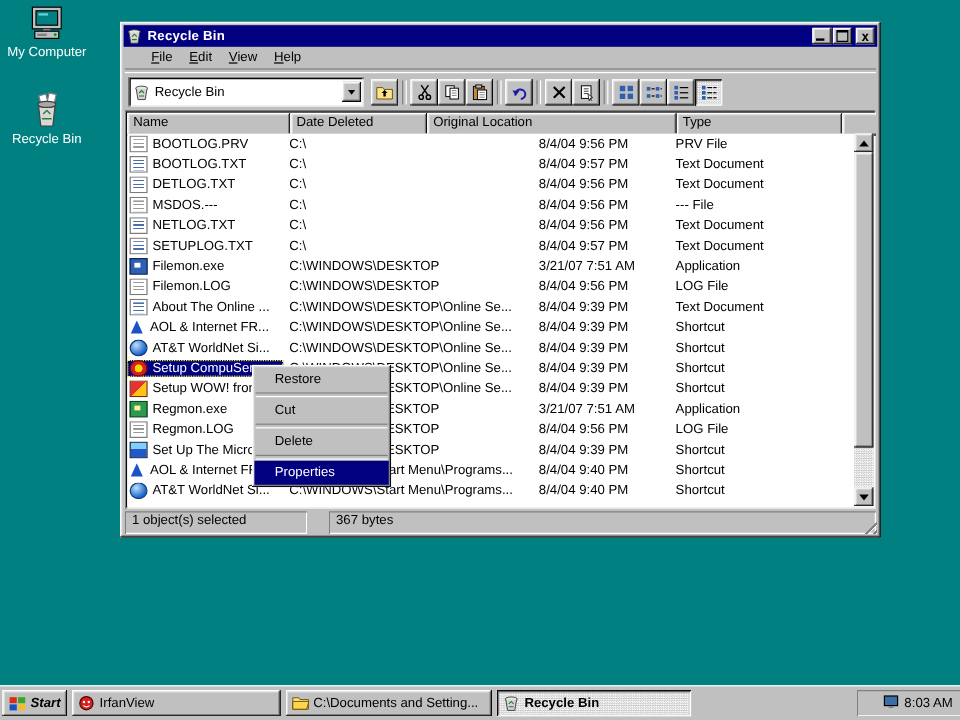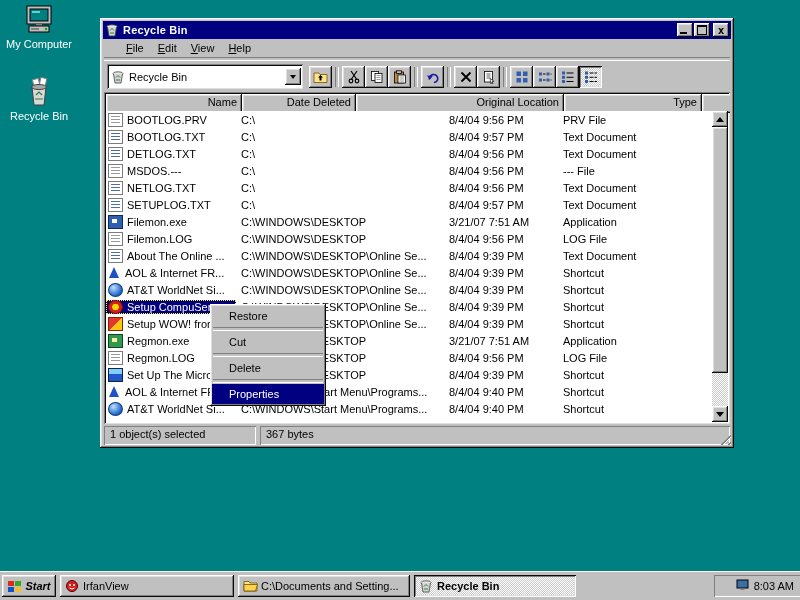--- a/index.html
+++ b/index.html
@@ -42,21 +42,21 @@
   .combo .cv { flex:1; padding-left:4px; overflow:hidden; white-space:nowrap; }
   .drop-btn { width:16px; height:17px; display:flex; align-items:center; justify-content:center; flex:none; }
   .tri-down { width:0; height:0; border:3.5px solid transparent; border-top:4px solid #000; margin-top:4px; }
   .tbtn2 { width:23px; height:22px; display:flex; align-items:center; justify-content:center; flex:none; }
   .tsep { width:2px; height:20px; border-left:1px solid #808080; border-right:1px solid #fff; margin:0 3px; flex:none; }
 
   .listwrap { flex:1; margin:0 1px; background:#fff; padding:2px; overflow:hidden; display:flex; flex-direction:column;
               box-shadow: inset 1px 1px #808080, inset -1px -1px #dfdfdf, inset 2px 2px #0a0a0a, inset -2px -2px #fff; }
   .hdr { height:17px; flex:none; display:flex; }
   .hcell { background:#c0c0c0; box-shadow: inset -1px -1px #0a0a0a, inset 1px 1px #fff, inset -2px -2px #808080, inset 2px 2px #dfdfdf;
-           padding:2px 5px 0; white-space:nowrap; overflow:hidden; height:17px;text-align:right; }
+           padding:2px 5px 0; white-space:nowrap; overflow:hidden; height:17px; }
   .c-name { width:126px; flex:none; }
   .c-loc  { width:198px; flex:none; }
   .c-date { width:104px; flex:none; }
   .c-type { width:128px; flex:none; }
   .c-size { width:44px;  flex:none; text-align:right; }
 
   .body-row { flex:1; display:flex; overflow:hidden; }
   .rows { flex:1; overflow:hidden; background:#fff; }
   .lrow { height:17px; display:flex; align-items:center; white-space:nowrap; }
   .lrow .cell { padding:0 5px; overflow:hidden; }
@@ -84,21 +84,21 @@
 
   
   .vscroll { width:16px; flex:none; display:flex; flex-direction:column; }
   .sbtn { width:16px; height:16px; flex:none; display:flex; align-items:center; justify-content:center; }
   .arr-up { width:0; height:0; border:4px solid transparent; border-bottom:5px solid #000; margin-bottom:4px; }
   .arr-down { width:0; height:0; border:4px solid transparent; border-top:5px solid #000; margin-top:4px; }
   .track { flex:1; position:relative; }
   .thumb { position:absolute; left:0; top:0; width:16px; height:88%; }
 
   
-  .statusbar { height:19px; flex:none; display:flex; align-items:stretch; gap:4px; padding-top:2px; position:relative; margin:0 1px; }
+  .statusbar { height:19px; flex:none; display:flex; align-items:stretch; gap:18px; padding-top:2px; position:relative; margin:0 1px; }
   .spanel { padding:2px 6px 0; white-space:nowrap; overflow:hidden; }
   .sp1 { width:140px; flex:none; }
   .sp2 { flex:1; }
   .grip { position:absolute; right:-1px; bottom:0; width:13px; height:13px;
       background: repeating-linear-gradient(315deg, #ffffff 0 1px, #808080 1px 2.5px, transparent 2.5px 5px);
       clip-path: polygon(100% 0, 100% 100%, 0 100%); }
 
   
   .ctx { position:absolute; left:210px; top:304px; width:112px; padding:2px; z-index:60; }
   .ctx-item { height:20px; display:flex; align-items:center; padding-left:17px; }

